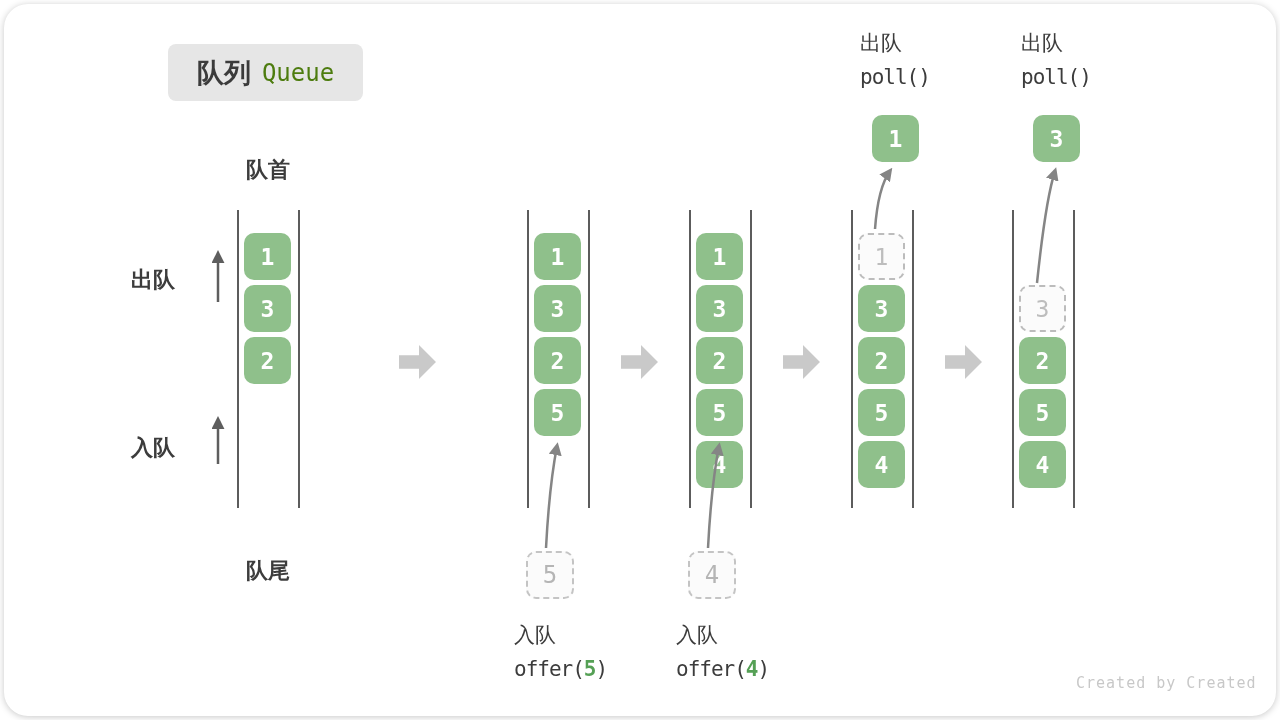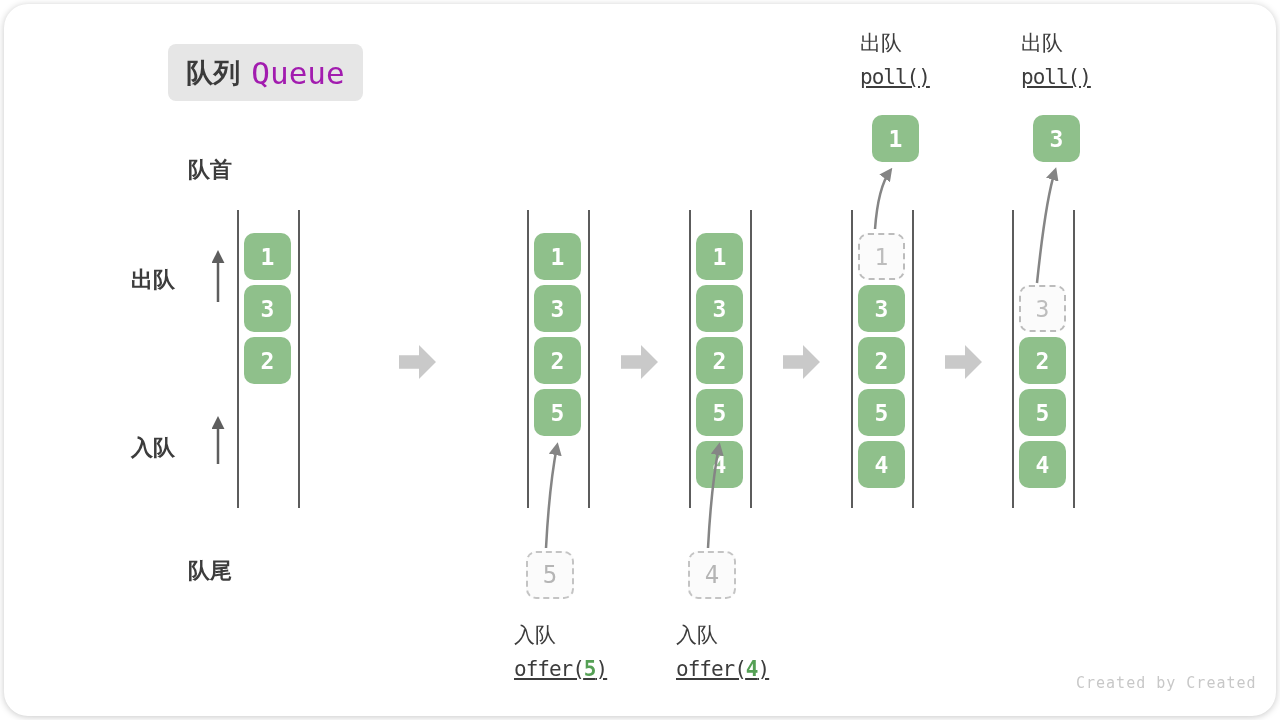--- a/index.html
+++ b/index.html
@@ -12,31 +12,31 @@
     background:#fff;border-radius:24px;
     box-shadow:0 1px 7px rgba(0,0,0,.22);
   }
   
   .title-badge{
     position:absolute;left:168px;top:44px;width:195px;height:57px;
     background:#e6e6e6;border-radius:8px;
     display:flex;align-items:center;justify-content:center;gap:11px;
   }
   .t-zh{font-size:27px;font-weight:700;color:#3b3b3b;}
-  .t-en{font-family:"DejaVu Sans Mono",monospace;font-size:31px;color:#a21caf;}
+  .t-en{font-family:"DejaVu Sans Mono",monospace;font-size:24px;color:#4d7c0f;}
   
   .side-label{
     position:absolute;left:123px;width:60px;text-align:center;
     font-size:22px;font-weight:700;color:#3c3c3c;
   }
   
   .qcol{position:absolute;top:0;width:160px;height:720px;}
   .wall{position:absolute;top:210px;height:298px;width:2px;background:#5c5c5c;}
   .wl{left:49px;} .wr{left:110px;}
-  .flabel{position:absolute;left:0;width:160px;text-align:left;
+  .flabel{position:absolute;left:0;width:160px;text-align:center;
     font-size:22px;font-weight:700;color:#3c3c3c;}
   .slots{position:absolute;inset:0;}
   .slot{
     position:absolute;left:56px;width:47px;height:47px;border-radius:10px;
     display:flex;align-items:center;justify-content:center;box-sizing:border-box;
     font-family:"DejaVu Sans Mono",monospace;font-size:23px;font-weight:700;
   }
   .slot.filled{background:var(--green,#8fc08b);color:#fff;}
   .slot.ghost{
     background:#fbfbfb;border:2px dashed #bcbcbc;color:var(--ghost-text,#bdbdbd);
@@ -52,21 +52,21 @@
   .inbox{
     position:absolute;left:48px;top:551px;width:48px;height:48px;border-radius:10px;
     background:#fbfbfb;border:2px dashed #c4c4c4;box-sizing:border-box;
     color:#b5b5b5;display:flex;align-items:center;justify-content:center;
     font-family:"DejaVu Sans Mono",monospace;font-size:24px;
   }
   
   .op{position:absolute;line-height:34px;font-size:21px;color:#3c3c3c;}
   .op-top{left:58px;top:26px;}
   .op-bottom{left:36px;top:618px;}
-  .op-fn{font-family:"DejaVu Sans Mono",monospace;font-weight:500;letter-spacing:-1px;text-decoration:underline;}
+  .op-fn{font-family:"DejaVu Sans Mono",monospace;font-weight:500;letter-spacing:-1px;}
   .op-fn .arg{color:var(--arg-green,#55a055);font-weight:700;}
   
   .barrow{
     position:absolute;top:345px;width:37px;height:34px;background:var(--block-arrow,#c9c9c9);
     clip-path:polygon(0 30%,54% 30%,54% 0,100% 50%,54% 100%,54% 70%,0 70%);
   }
   
   .overlay{position:absolute;inset:0;pointer-events:none;}
   
   .watermark{

